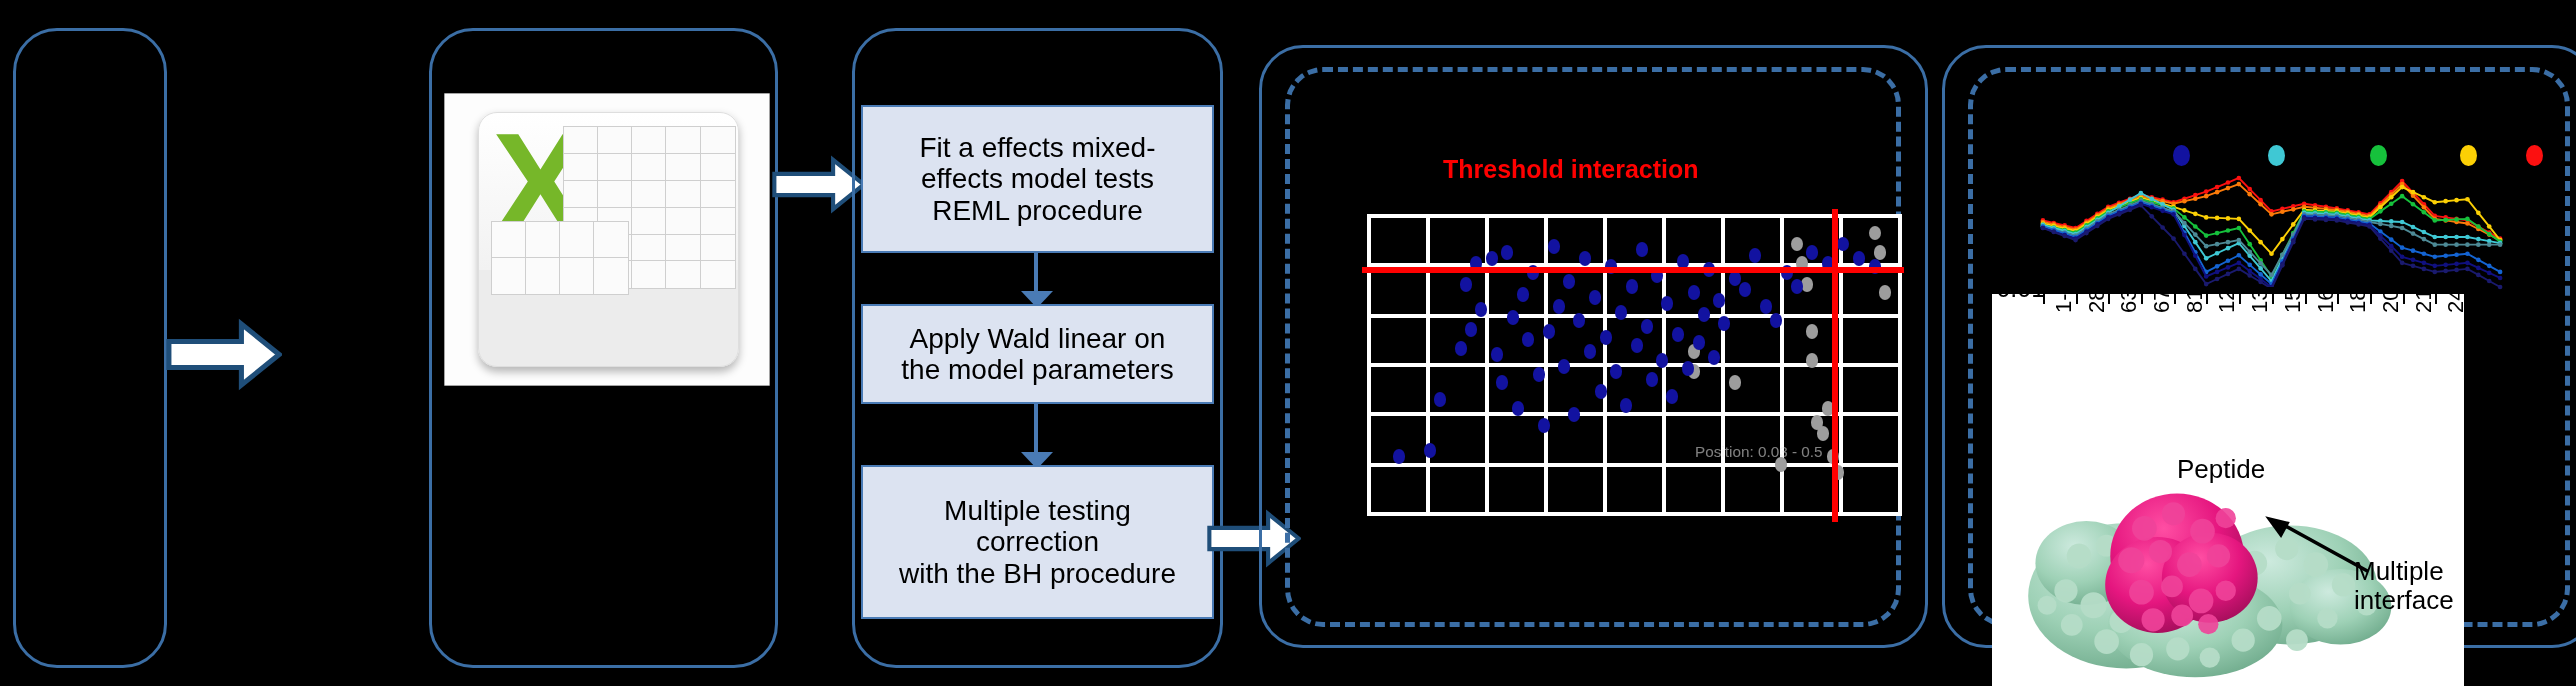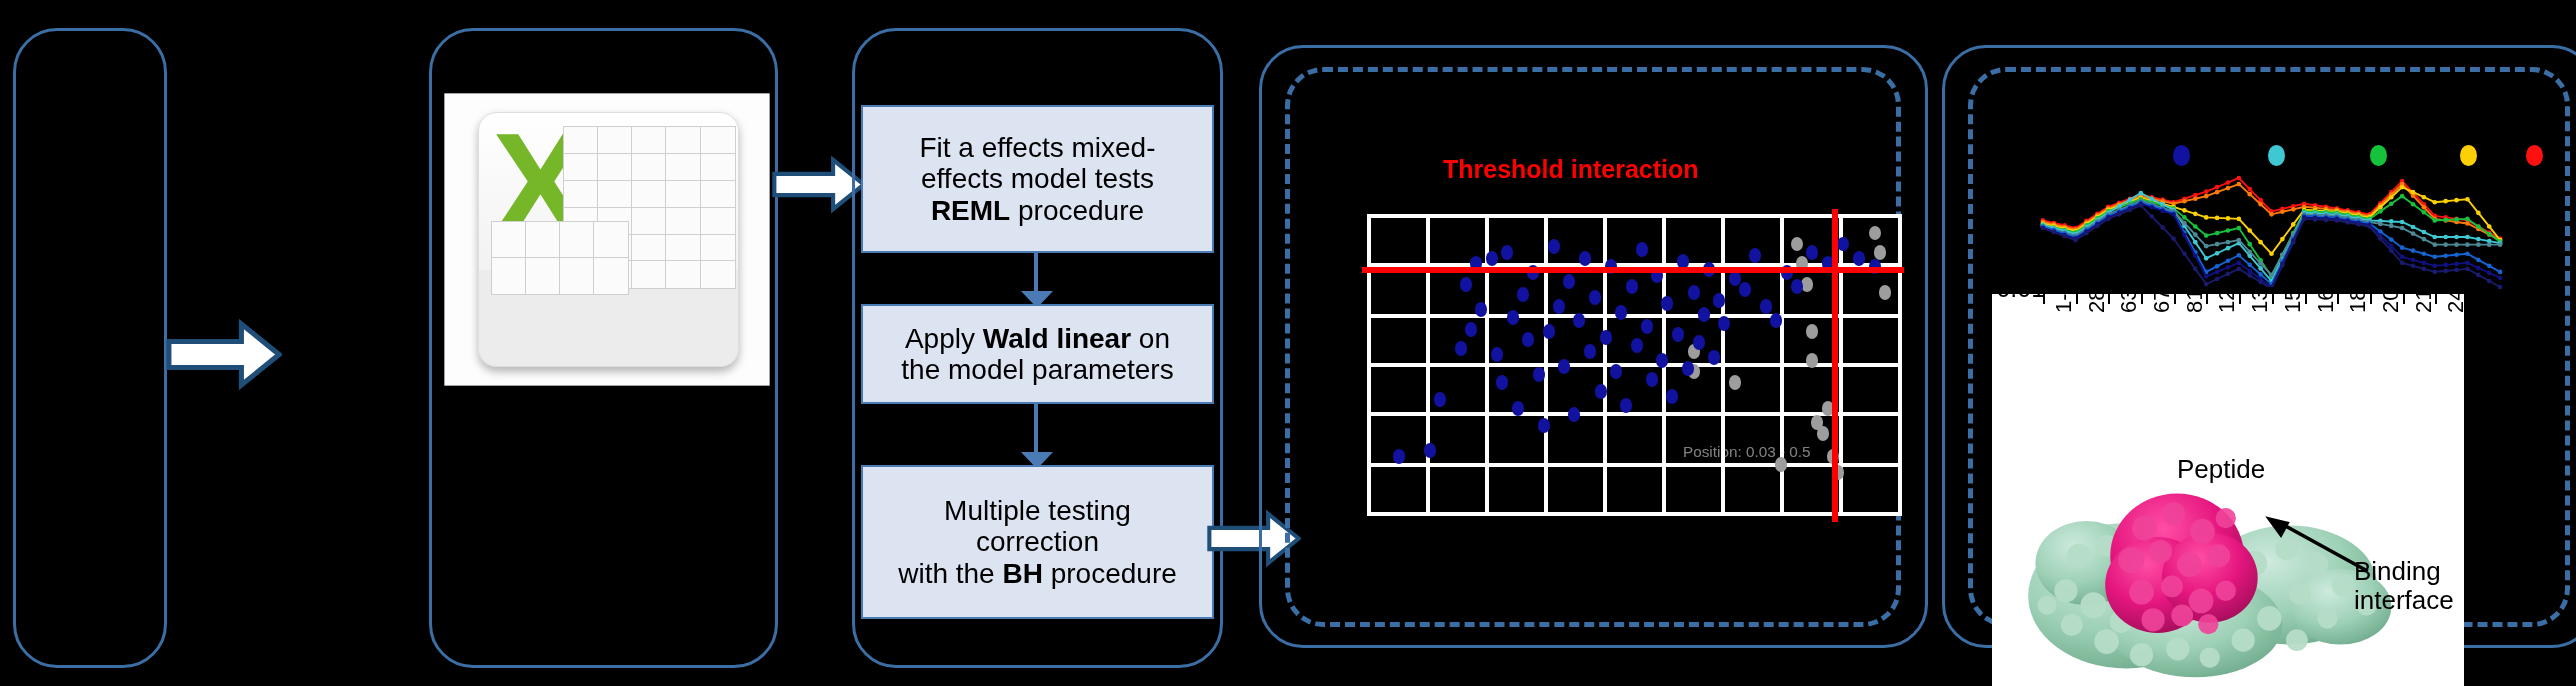--- a/index.html
+++ b/index.html
@@ -44,21 +44,21 @@
                  text-shadow:0 1.5px 2.2px rgba(0,0,0,.35);
                  font-family:"Liberation Sans",sans-serif;}
 
   
   .pbox{position:absolute;background:#dce3f1;border:2.2px solid #4a7bb5;
         box-sizing:border-box;display:flex;align-items:center;justify-content:center;
         text-align:center;color:#000;font-size:28px;line-height:1.12;padding:4.4px 5.8px;}
   #pbox-1{left:861px;top:105px;width:353px;height:148px;}
   #pbox-2{left:861px;top:304px;width:353px;height:100px;}
   #pbox-3{left:861px;top:465px;width:353px;height:154px;}
-  .pbox b{font-weight:bold;}
+  .pbox b{font-weight:normal;}
   .vconn{position:absolute;left:1034px;width:4.4px;background:#4a7bb5;}
   #vconn-1{top:253px;height:41px;}
   #vconn-2{top:404px;height:51px;}
   .vtip{position:absolute;left:1021px;width:0;height:0;
         border-left:16px solid transparent;border-right:16px solid transparent;
         border-top:17.4px solid #4a7bb5;}
   #vtip-1{top:291px;}
   #vtip-2{top:452px;}
 
   
@@ -219,21 +219,21 @@
       <div class="gl v" style="left: 0px;"></div>
       <div class="gl v" style="left: 59px;"></div>
       <div class="gl v" style="left: 118px;"></div>
       <div class="gl v" style="left: 177px;"></div>
       <div class="gl v" style="left: 236px;"></div>
       <div class="gl v" style="left: 295px;"></div>
       <div class="gl v" style="left: 354px;"></div>
       <div class="gl v" style="left: 413px;"></div>
       <div class="gl v" style="left: 472px;"></div>
       <div class="gl v" style="left: 531px;"></div>
-      <div class="faint" style="left: 316px; top: 229px;">Position: 0.03 - 0.5</div>
+      <div class="faint" style="left: 328px; top: 229px;">Position: 0.03 - 0.5</div>
       <div class="dot b" style="left: 26px; top: 235px; z-index: 4;"></div>
       <div class="dot b" style="left: 57px; top: 229px; z-index: 4;"></div>
       <div class="dot b" style="left: 67px; top: 178px; z-index: 4;"></div>
       <div class="dot b" style="left: 88px; top: 127px; z-index: 4;"></div>
       <div class="dot b" style="left: 93px; top: 63px; z-index: 4;"></div>
       <div class="dot b" style="left: 98px; top: 108px; z-index: 4;"></div>
       <div class="dot b" style="left: 103px; top: 42px; z-index: 4;"></div>
       <div class="dot b" style="left: 108px; top: 88px; z-index: 4;"></div>
       <div class="dot b" style="left: 119px; top: 37px; z-index: 4;"></div>
       <div class="dot b" style="left: 124px; top: 133px; z-index: 4;"></div>
@@ -797,21 +797,21 @@
         </g>
       </g>
     </svg>
 
     <svg id="bind-arrow" viewBox="0 0 150 90">
       <line x1="146" y1="82" x2="26" y2="16" stroke="#000" stroke-width="5"></line>
       <polygon points="4,6 38,14 26,36" fill="#000"></polygon>
     </svg>
 
     <div id="bind-label">
-      <span>Binding</span><br>
+      <span>Multiple</span><br>
       <span>interface</span>
     </div>
   <div class="tickmark" style="left: 51px;"></div>
       <div class="pep" style="left: 59px;">1-15</div>
       <div class="tickmark" style="left: 84px;"></div>
       <div class="pep" style="left: 92px;">28-44</div>
       <div class="tickmark" style="left: 116px;"></div>
       <div class="pep" style="left: 124px;">63-73</div>
       <div class="tickmark" style="left: 149px;"></div>
       <div class="pep" style="left: 157px;">67-75</div>

